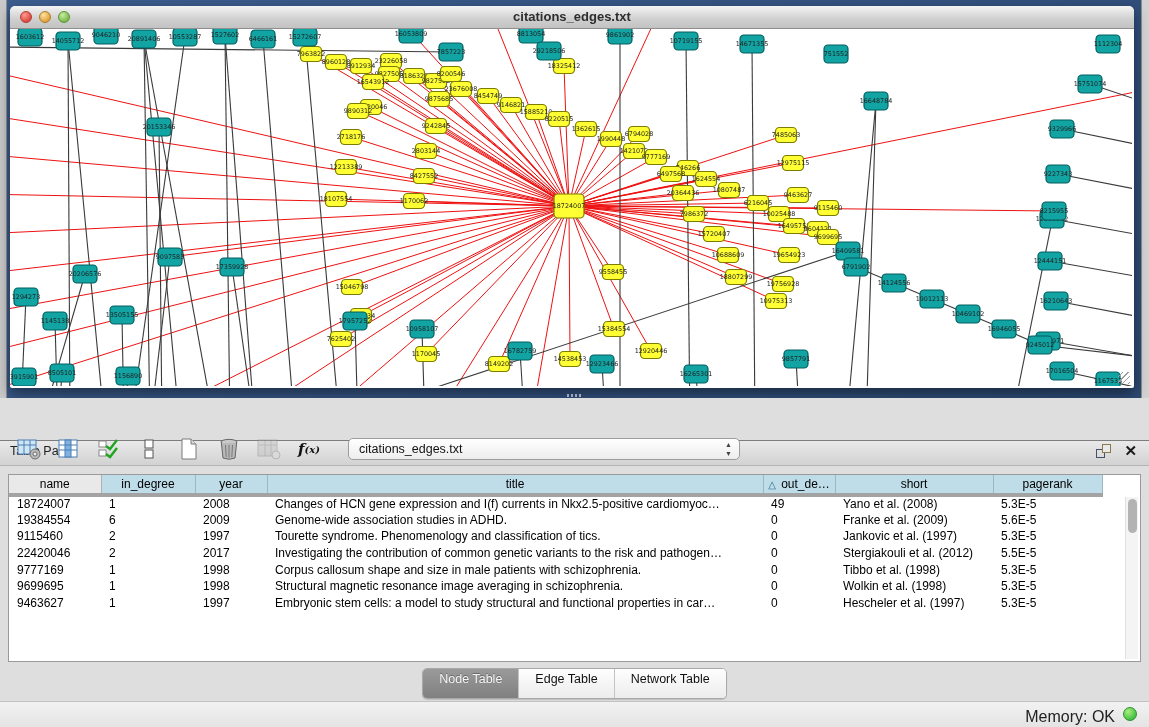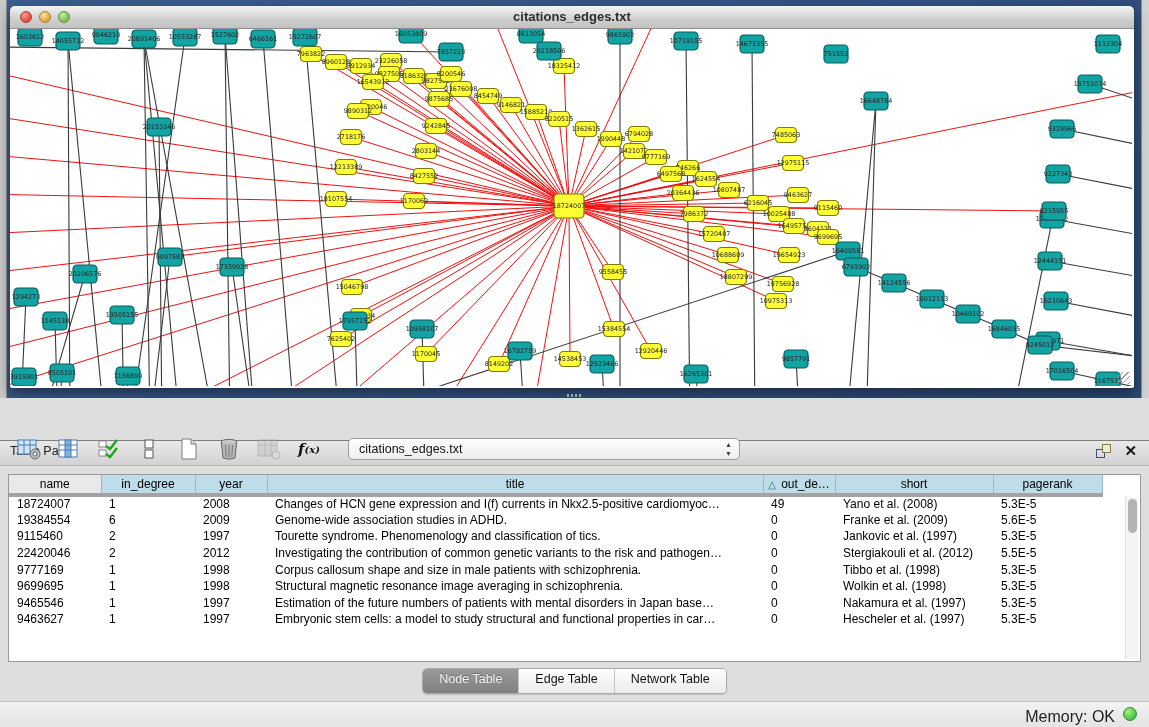--- a/index.html
+++ b/index.html
@@ -55,21 +55,21 @@
   table.grid th { height:20px; font-weight:normal; font-size:12px;
                   background:#bedde9; border-right:1px solid #9db8c2; border-bottom:4px solid #a3a3a3; overflow:hidden; white-space:nowrap; }
   table.grid th.first { background:#e9e9e9; border-right:1px solid #b0b0b0; }
   table.grid td { height:16.6px; padding:0 0 0 8px; overflow:hidden; white-space:nowrap; }
   .sort-asc { color:#2e6b8a; font-size:10px; margin-right:2px; }
   .vscroll { position:absolute; right:2px; top:22px; bottom:2px; width:13px; background:#f4f4f4; border-left:1px solid #e0e0e0; }
   .vthumb { position:absolute; left:1.5px; top:2px; width:9px; height:34px; border-radius:5px; background:#b3b3b3; }
 
   .tabs-row { display:flex; justify-content:center; margin-top:6px; }
   .seg-group { display:flex; border:1px solid #a9a9a9; border-radius:5px; overflow:hidden;
-               background:#fdfdfd; box-shadow:0 1px 1px rgba(0,0,0,.15); height:26px; }
+               background:#fdfdfd; box-shadow:0 1px 1px rgba(0,0,0,.15); height:31px; }
   .seg { padding:0 16px; font-size:12.5px; line-height:20px; color:#111; border-right:1px solid #c4c4c4; background:linear-gradient(#fefefe,#ececec); }
   .seg:last-child { border-right:none; }
   .seg.selected { background:linear-gradient(#9a9a9a,#808080); color:#f4f4f4; text-shadow:0 -1px 0 rgba(0,0,0,.3); }
 
   .statusbar { position:absolute; left:0; bottom:0; width:1149px; height:26px;
                background:linear-gradient(#f2f2f2,#e4e4e4); border-top:1px solid #c2c2c2; }
   .mem { position:absolute; right:34px; top:6px; font-size:16px; color:#222; }
   .mem-dot { position:absolute; right:12px; top:5px; width:14px; height:14px; border-radius:50%;
              background:radial-gradient(circle at 35% 30%,#a9ef7e,#3fbf3f 75%); border:1px solid #2f8f2f; }
 
@@ -807,21 +807,21 @@
                 <td>2</td>
                 <td>1997</td>
                 <td>Tourette syndrome. Phenomenology and classification of tics.</td>
                 <td>0</td>
                 <td>Jankovic et al. (1997)</td>
                 <td>5.3E-5</td>
               </tr>
               <tr>
                 <td>22420046</td>
                 <td>2</td>
-                <td>2012</td>
+                <td>2017</td>
                 <td>Investigating the contribution of common genetic variants to the risk and pathogen…</td>
                 <td>0</td>
                 <td>Stergiakouli et al. (2012)</td>
                 <td>5.5E-5</td>
               </tr>
               <tr>
                 <td>9777169</td>
                 <td>1</td>
                 <td>1998</td>
                 <td>Corpus callosum shape and size in male patients with schizophrenia.</td>
@@ -832,29 +832,20 @@
               <tr>
                 <td>9699695</td>
                 <td>1</td>
                 <td>1998</td>
                 <td>Structural magnetic resonance image averaging in schizophrenia.</td>
                 <td>0</td>
                 <td>Wolkin et al. (1998)</td>
                 <td>5.3E-5</td>
               </tr>
               <tr>
-                <td>9465546</td>
-                <td>1</td>
-                <td>1997</td>
-                <td>Estimation of the future numbers of patients with mental disorders in Japan base…</td>
-                <td>0</td>
-                <td>Nakamura et al. (1997)</td>
-                <td>5.3E-5</td>
-              </tr>
-              <tr>
                 <td>9463627</td>
                 <td>1</td>
                 <td>1997</td>
                 <td>Embryonic stem cells: a model to study structural and functional properties in car…</td>
                 <td>0</td>
                 <td>Hescheler et al. (1997)</td>
                 <td>5.3E-5</td>
               </tr>
             </tbody>
           </table>

